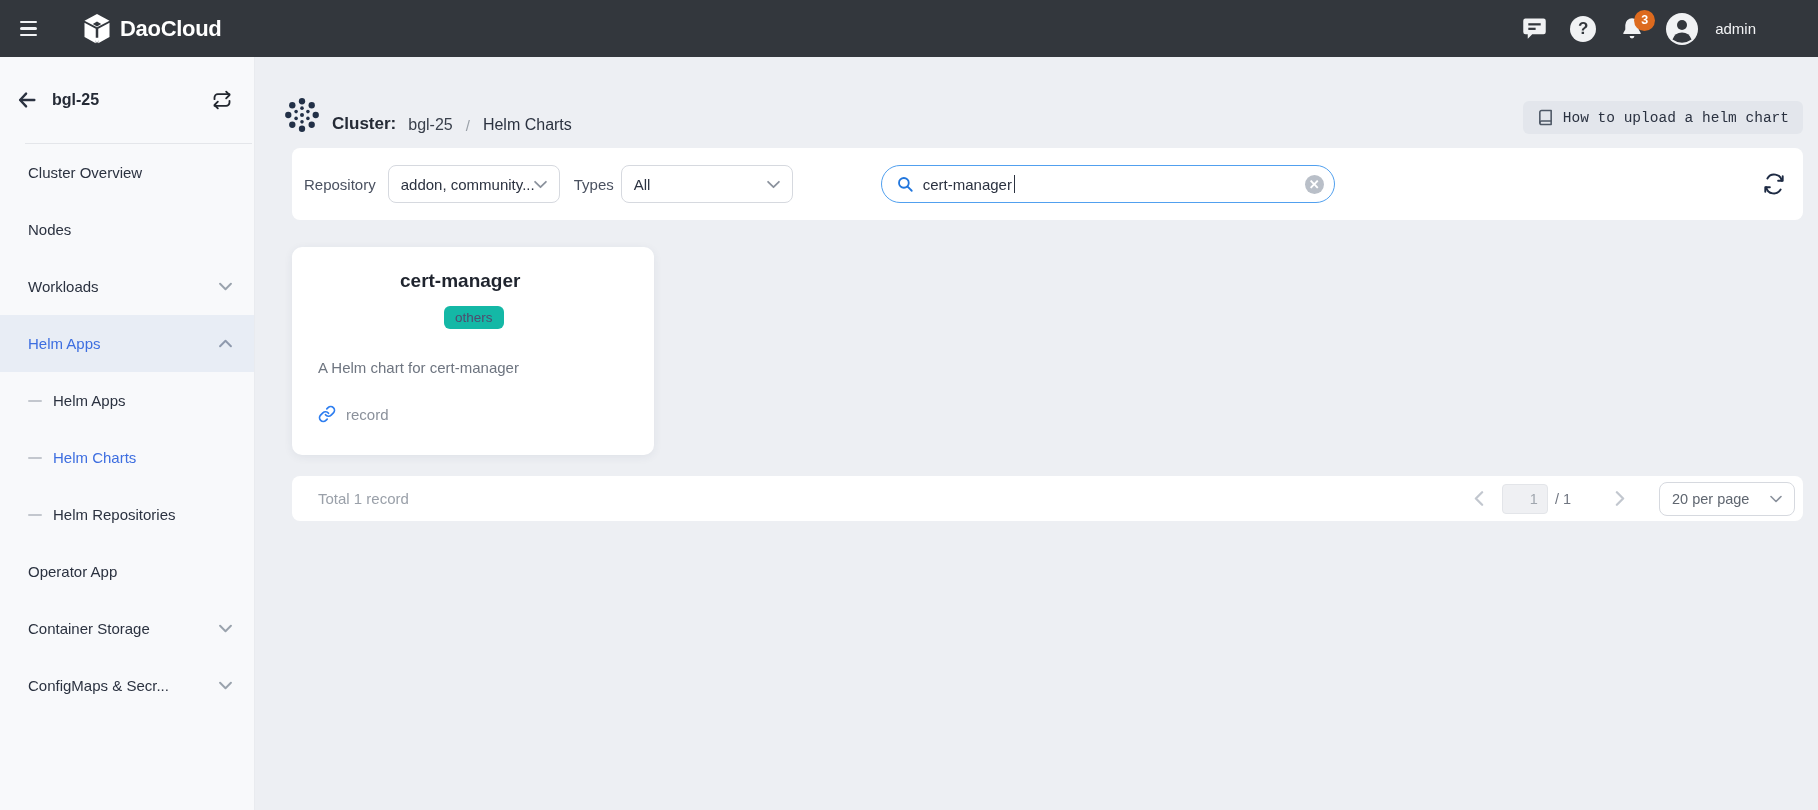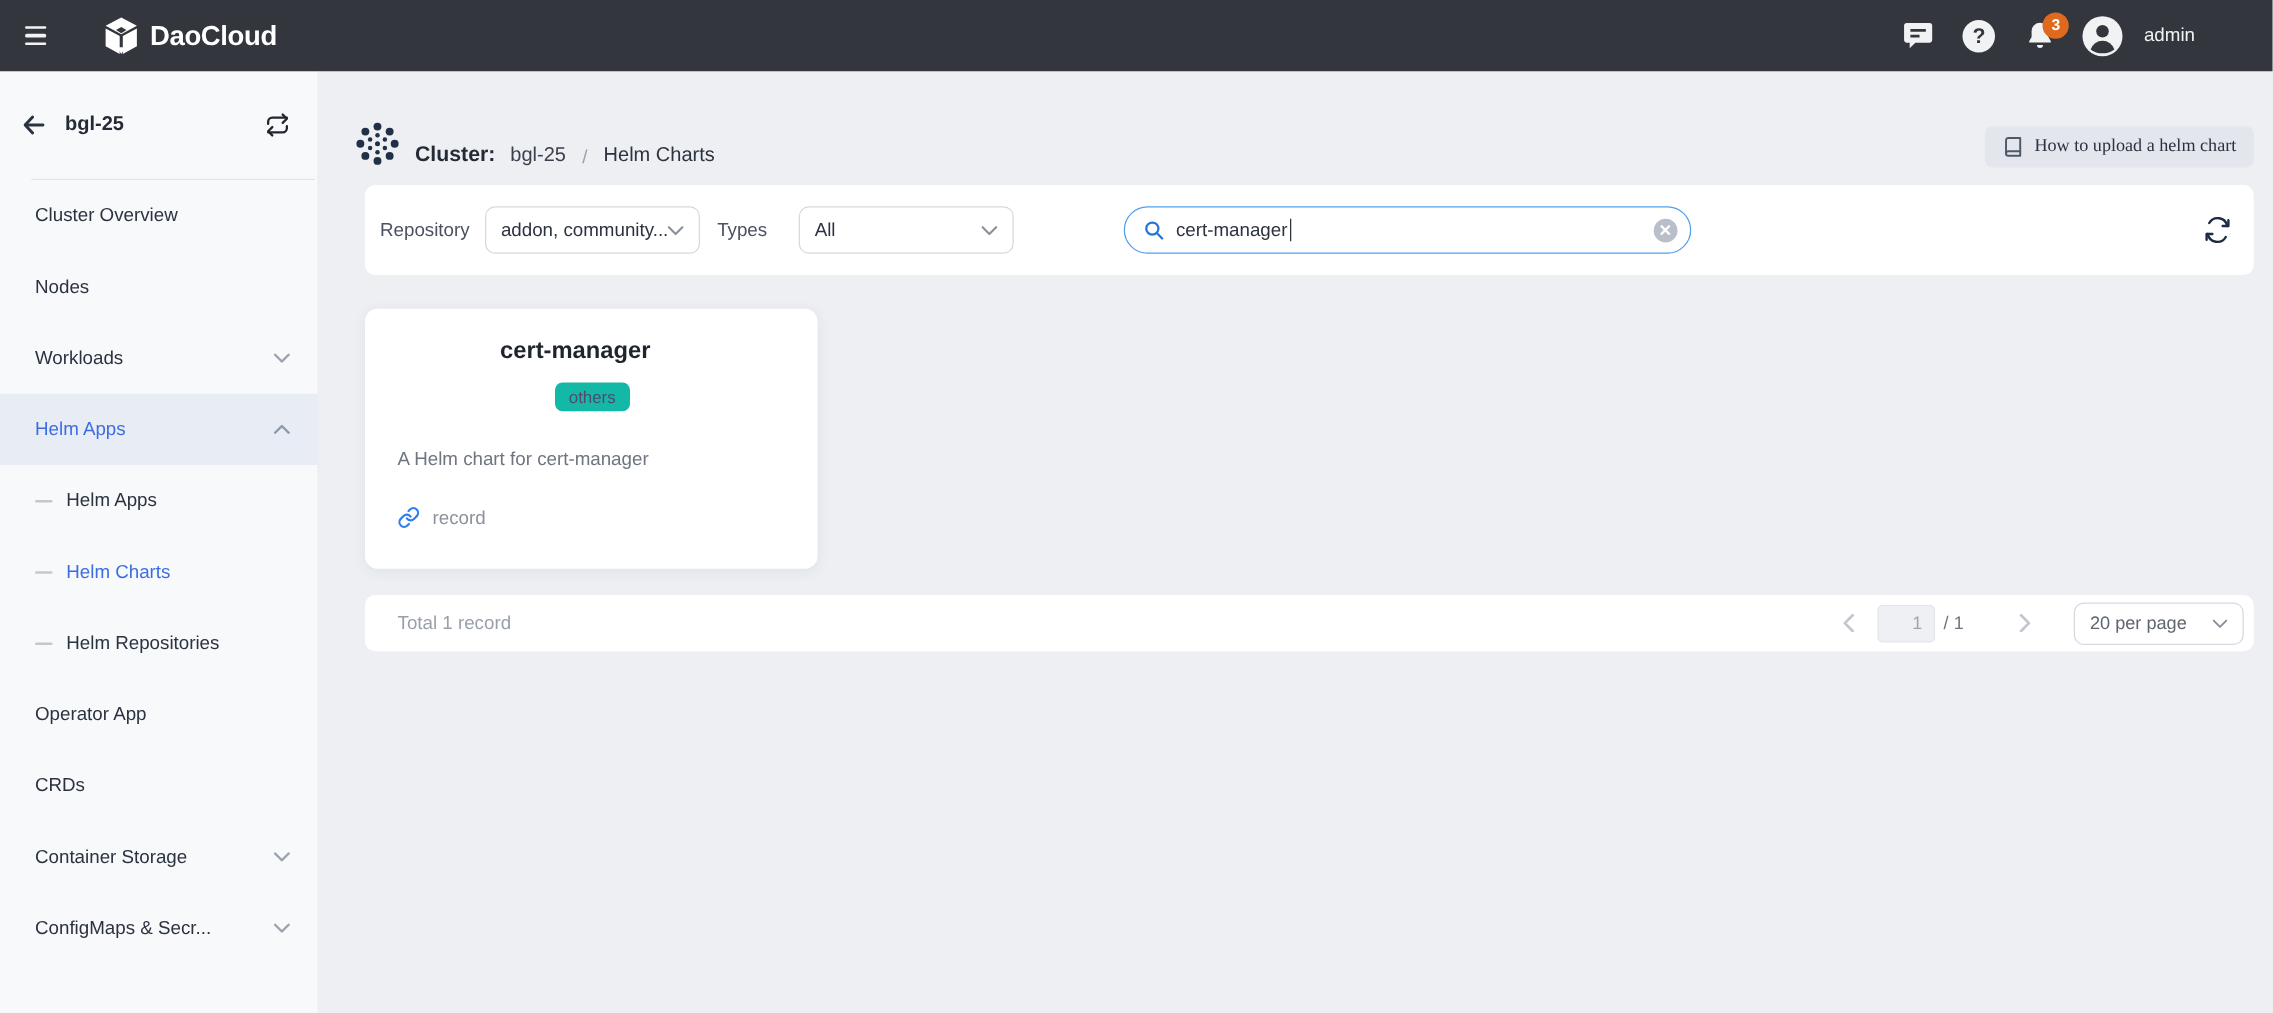--- a/index.html
+++ b/index.html
@@ -44,32 +44,32 @@
   
   .main { position:absolute; top:57px; left:256px; right:0; bottom:0; background:#edeff3; }
   .page-head { height:91px; display:flex; align-items:flex-end; padding:0 15px 14px 27px; }
   .cluster-icon { width:38px; height:38px; display:flex; align-items:center; justify-content:center; }
   .bc-label { font-size:17px; font-weight:700; color:#252b36; margin-left:11px; }
   .bc-cluster { font-size:16px; color:#3a404c; margin-left:12px; }
   .bc-sep { font-size:15px; color:#9aa0a8; margin-left:13px; }
   .bc-page { font-size:16px; color:#2b3240; margin-left:13px; }
   .howto-btn { margin-left:auto; height:33px; background:#e3e6ec; border:none; border-radius:6px;
     display:flex; align-items:center; gap:9px; padding:0 14px; cursor:pointer;
-    font-size:14.5px; color:#2a3140; font-family:Liberation Serif, serif; }
+    font-size:14.5px; color:#2a3140; font-family:Liberation Mono, monospace; }
   .howto-btn .book { color:#4e5866; display:flex; }
 
   .filter-panel { margin:0 15px 0 36px; height:72px; background:#ffffff; border-radius:8px;
     display:flex; align-items:center; padding:0 18px 0 12px; }
   .f-label { font-size:15px; color:#4a5160; }
   .select { height:38px; background:#fff; border:1px solid #d6d9df; border-radius:8px;
     display:flex; align-items:center; padding:0 12px; cursor:pointer; color:#2b3240; font-size:15px; }
   .select .chev { margin-left:auto; color:#8a919c; display:flex; }
   .sel-repo { width:172px; margin-left:12px; }
   .f-types { margin-left:14px; }
-  .sel-types { width:172px; margin-left:25px; }
+  .sel-types { width:172px; margin-left:7px; }
   .search-box { margin-left:88px; width:454px; height:38px; border:1.5px solid #51a0ef; border-radius:19px;
     background:#fff; display:flex; align-items:center; padding:0 10px 0 14px; cursor:text; }
   .search-box .sicon { color:#2176dd; display:flex; }
   .search-text { margin-left:9px; font-size:15px; color:#2b3240; }
   .caret { display:inline-block; width:1.5px; height:18px; background:#2b3240; margin-left:2px;
     animation:blink 1.1s steps(1) infinite; }
   @keyframes blink { 50% { opacity:0; } }
   .clear-btn { margin-left:auto; width:19px; height:19px; border-radius:50%; background:#b9bfc8;
     border:none; color:#fff; font-size:13px; font-weight:700; line-height:1;
     display:flex; align-items:center; justify-content:center; cursor:pointer; }
@@ -208,23 +208,20 @@
     <div class="nav-item sub active-sub">
       <span class="dash"></span>
       <span>Helm Charts</span>
     </div>
     <div class="nav-item sub">
       <span class="dash"></span>
       <span>Helm Repositories</span>
     </div>
     <div class="nav-item">
       <span>Operator App</span>
-    </div>
-    <div class="nav-item">
-      <span>CRDs</span>
     </div>
     <div class="nav-item">
       <span>Container Storage</span>
       <span class="chev">
         <svg width="13" height="9" viewBox="0 0 12 8">
             <path d="M1 1.5 6 6.5 11 1.5" fill="none" stroke="currentColor" stroke-width="1.8" stroke-linecap="round" stroke-linejoin="round"></path>
           </svg>
       </span>
     </div>
     <div class="nav-item">

